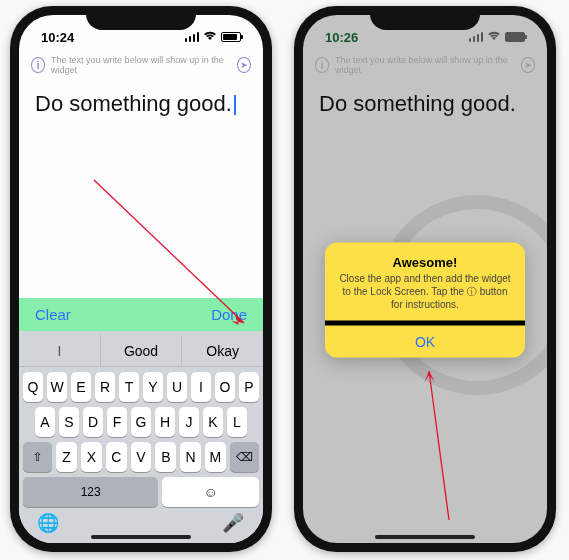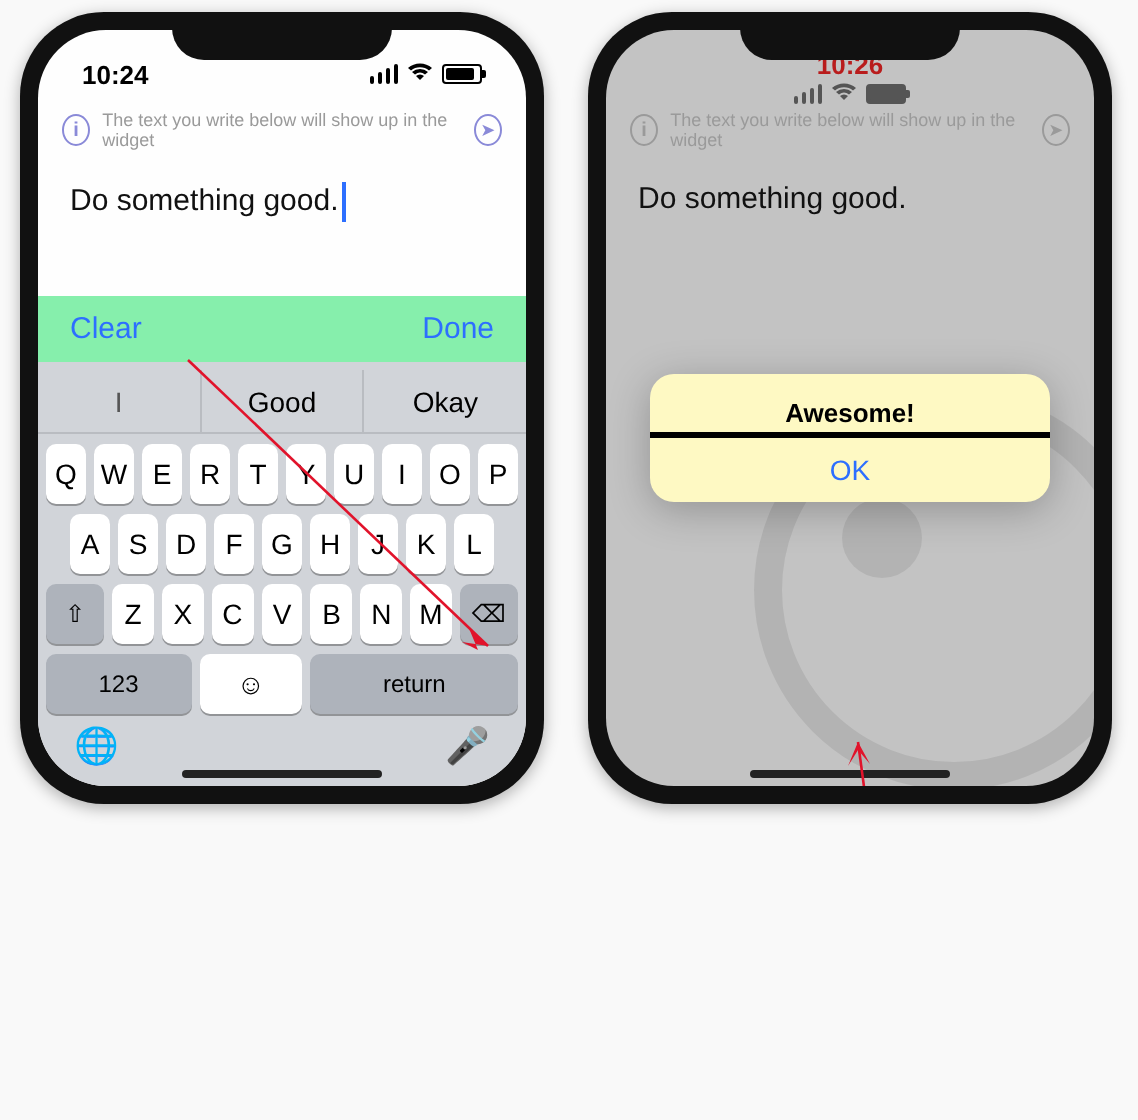--- a/index.html
+++ b/index.html
@@ -8,21 +8,21 @@
     background: #f9f9f9;
     font-family: -apple-system, "Helvetica Neue", Arial, sans-serif;
     position: relative;
   }
   .phones {
     display: flex;
     gap: 22px;
     padding: 6px 10px;
   }
   .phone {
-    width: 262px; height: 396px;
+    width: 262px; height: 546px;
     background: #111;
     border-radius: 42px;
     padding: 9px;
     position: relative;
     box-shadow: 0 2px 8px rgba(0,0,0,0.3);
   }
   .screen {
     width: 100%; height: 100%;
     background: #fefefe;
     border-radius: 34px;
@@ -49,42 +49,42 @@
     font-weight: 600;
   }
   .statusbar .right { display:flex; gap:4px; align-items:center; }
   .sig { display:flex; gap:1.5px; align-items:flex-end; }
   .sig i { width:2.5px; background:#000; border-radius:1px; }
   .sig i:nth-child(1){height:4px}.sig i:nth-child(2){height:6px}.sig i:nth-child(3){height:8px}.sig i:nth-child(4){height:10px}
   .wifi { font-size:12px; }
   .batt { width:20px;height:10px;border:1px solid #000;border-radius:2px;position:relative; }
   .batt::after{content:'';position:absolute;right:-3px;top:2px;width:2px;height:4px;background:#000;border-radius:0 1px 1px 0;}
   .batt i{display:block;width:14px;height:6px;background:#000;margin:1px;border-radius:1px;}
-  .dim .statusbar { color:#b91c1c;flex-direction:column; }
+  .dim .statusbar { color:#14532d; }
   .dim .sig i, .dim .batt, .dim .batt i, .dim .batt::after { background:#555; border-color:#555; }
 
   .hintbar {
     display:flex; align-items:center; gap:6px;
     padding: 6px 12px 6px;
     font-size: 9px;
     color: #9a9a9a;
   }
   .hintbar .circ {
     width:16px;height:16px;border:1.4px solid #8a8ad8;border-radius:50%;
     display:flex;align-items:center;justify-content:center;
     font-size:10px;font-weight:600;color:#8a8ad8;font-style:normal;
   }
   .hintbar .spacer{flex:1}
   .hintbar .send { width:16px;height:16px;border:1.4px solid #8a8ad8;border-radius:50%;
     display:flex;align-items:center;justify-content:center;color:#8a8ad8;font-size:9px;}
   .dim .hintbar .circ, .dim .hintbar .send { border-color:#9a9a9a;color:#9a9a9a; }
 
   .content {
     padding: 10px 16px;
-    font-size: 15px;
+    font-size: 22px;
     color:#111;
   }
   .cursor {
     display:inline-block;width:2px;height:20px;background:#2d6fff;vertical-align:middle;margin-left:2px;
   }
 
   .kb-actions {
     position:absolute; left:0; right:0; bottom: 212px;
     display:flex; justify-content:space-between;
     padding: 8px 16px;
@@ -117,27 +117,27 @@
     display:flex; justify-content:space-between; padding:5px 18px 0; font-size:18px; color:#555;
   }
   .homebar{
     position:absolute;bottom:4px;left:50%;transform:translateX(-50%);
     width:100px;height:4px;background:#222;border-radius:3px;
   }
 
   
   .alert{
     position:absolute; top:54%; left:50%; transform:translate(-50%,-50%);
-    width:200px; background:#fef9c3; border-radius:12px;
+    width:200px; background:#fde047; border-radius:12px;
     text-align:center; overflow:hidden;
     box-shadow:0 4px 20px rgba(0,0,0,0.25);
   }
   .alert h4{font-size:13px;font-weight:600;padding:12px 12px 2px;}
   .alert p{font-size:10px;color:#444;padding:0 12px 10px;line-height:1.3}
-  .alert .ok{border-top:3px solid #000000;padding:8px;color:#2d6fff;font-size:14px;}
+  .alert .ok{border-top:5px solid #000000;padding:8px;color:#2d6fff;font-size:14px;}
 
   
   .arrow{position:absolute;pointer-events:none;}
   .arrow line{stroke:#e1132b;stroke-width:1.3}
   .arrow polygon{fill:#e1132b}
 
   .watermark{
     position:absolute; right:-30px; top:180px; width:200px;height:200px;
     opacity:0.08; border:14px solid #000; border-radius:50%;
   }
@@ -224,21 +224,20 @@
           <div class="key">C</div>
           <div class="key">V</div>
           <div class="key">B</div>
           <div class="key">N</div>
           <div class="key">M</div>
           <div class="key fn wide">⌫</div>
         </div>
         <div class="krow">
           <div class="key fn wide">123</div>
           <div class="key">☺</div>
-          <div class="key fn ret">return</div>
         </div>
         <div class="bottombar">
           <span>🌐</span>
           <span>🎤</span>
         </div>
         <div class="homebar"></div>
       </div>
 
       <svg class="arrow" style="left:70px;top:160px" width="170" height="160">
         <line x1="5" y1="5" x2="155" y2="148"></line>
@@ -275,20 +274,21 @@
         <span>The text you write below will show up in the widget</span>
         <span class="spacer"></span>
         <span class="send">➤</span>
       </div>
       <div class="content">
         <span>Do something good.</span>
       </div>
 
       <div class="alert">
         <h4>Awesome!</h4>
+        <p>Close the app and then add the widget to the Lock Screen. Tap the ⓘ button for instructions.</p>
         <div class="ok">OK</div>
       </div>
 
       <div class="homebar"></div>
 
       <svg class="arrow" style="left:118px;top:350px" width="40" height="160">
         <line x1="28" y1="155" x2="8" y2="6"></line>
         <polygon points="8,6 3,18 8,10 14,17"></polygon>
       </svg>
     </div>

